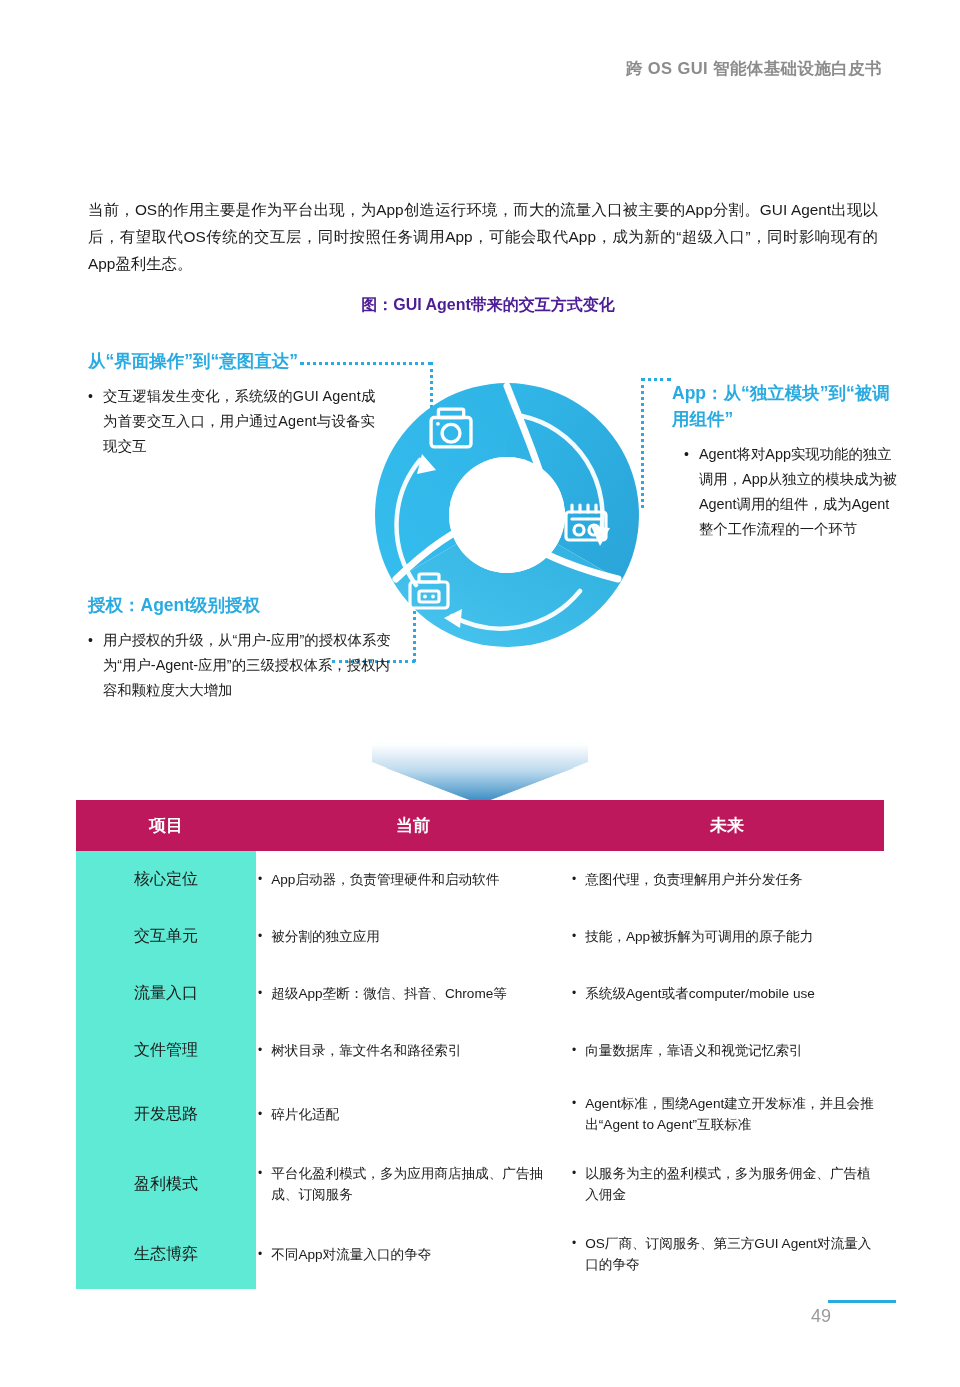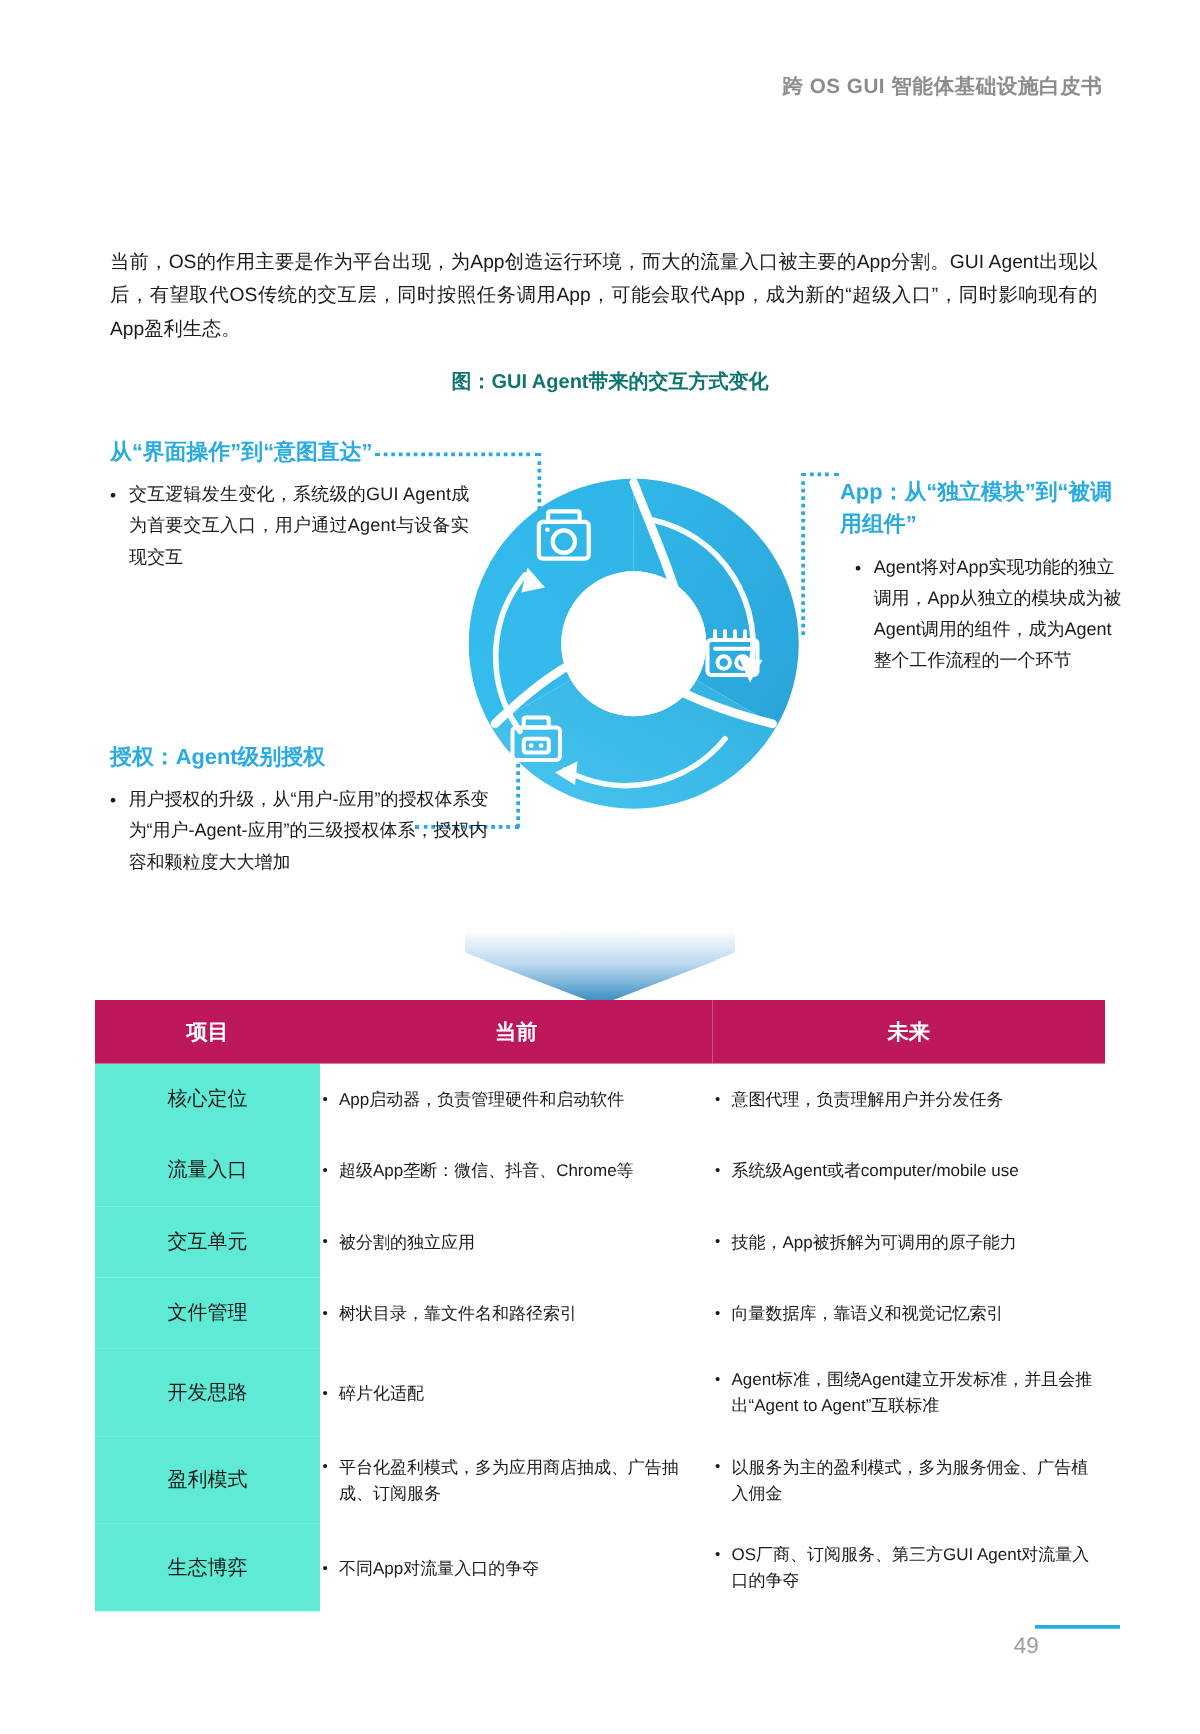--- a/index.html
+++ b/index.html
@@ -29,21 +29,21 @@
   
   .body-para {
     position: absolute; top: 196px; left: 88px; width: 790px;
     font-size: 15.4px; line-height: 27px; color: #1a1a1a;
     text-align: justify;
   }
 
   
   .fig-caption {
     position: absolute; top: 295px; left: 0; width: 960px;
-    text-align: center; font-size: 16px; font-weight: 700; color: #0f766e; padding-left: 16px;
+    text-align: center; font-size: 16px; font-weight: 700; color: #4c1d95; padding-left: 16px;
   }
 
   
   .diagram { position: absolute; top: 340px; left: 0; width: 960px; height: 420px; }
 
   .callout { position: absolute; }
   .callout-title {
     font-size: 17.5px; font-weight: 700; color: #29ABE2;
     line-height: 26px; white-space: nowrap;
   }
@@ -262,46 +262,46 @@
           </div>
         </td>
         <td class="cell">
           <div class="cellrow">
             <span class="bd">•</span>
             <span class="tx">意图代理，负责理解用户并分发任务</span>
           </div>
         </td>
       </tr>
       <tr>
+        <td class="item">交互单元</td>
+        <td class="cell">
+          <div class="cellrow">
+            <span class="bd">•</span>
+            <span class="tx">被分割的独立应用</span>
+          </div>
+        </td>
+        <td class="cell">
+          <div class="cellrow">
+            <span class="bd">•</span>
+            <span class="tx">技能，App被拆解为可调用的原子能力</span>
+          </div>
+        </td>
+      </tr>
+      <tr>
         <td class="item">流量入口</td>
         <td class="cell">
           <div class="cellrow">
             <span class="bd">•</span>
             <span class="tx">超级App垄断：微信、抖音、Chrome等</span>
           </div>
         </td>
         <td class="cell">
           <div class="cellrow">
             <span class="bd">•</span>
             <span class="tx">系统级Agent或者computer/mobile use</span>
-          </div>
-        </td>
-      </tr>
-      <tr>
-        <td class="item">交互单元</td>
-        <td class="cell">
-          <div class="cellrow">
-            <span class="bd">•</span>
-            <span class="tx">被分割的独立应用</span>
-          </div>
-        </td>
-        <td class="cell">
-          <div class="cellrow">
-            <span class="bd">•</span>
-            <span class="tx">技能，App被拆解为可调用的原子能力</span>
           </div>
         </td>
       </tr>
       <tr>
         <td class="item">文件管理</td>
         <td class="cell">
           <div class="cellrow">
             <span class="bd">•</span>
             <span class="tx">树状目录，靠文件名和路径索引</span>
           </div>

